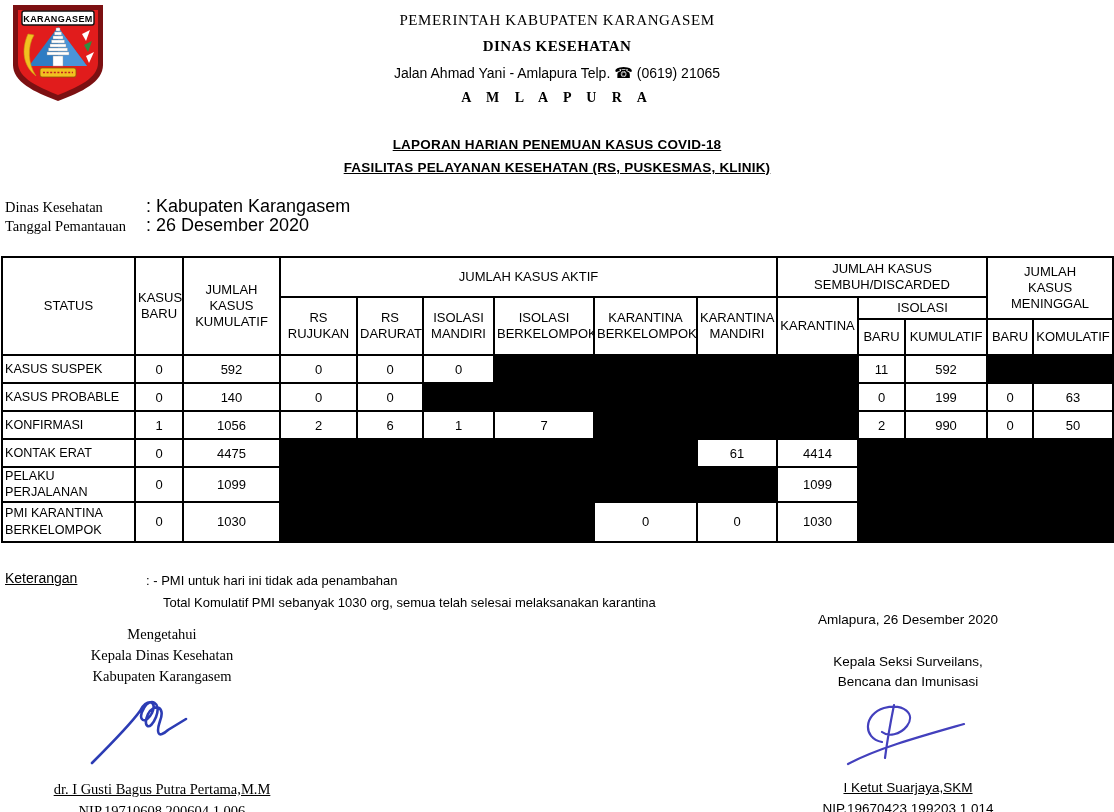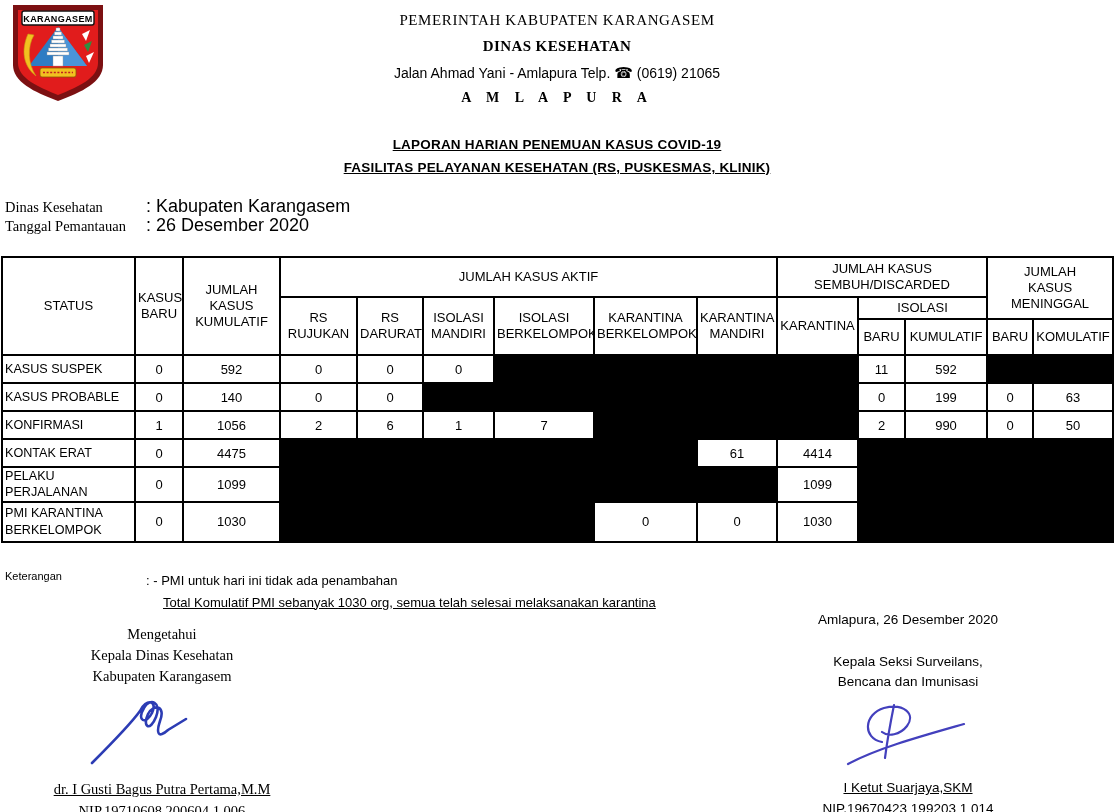--- a/index.html
+++ b/index.html
@@ -44,23 +44,23 @@
   .pre { white-space:pre-line; }
   tr.hr1 { height:40px; } tr.hr2 { height:22px;margin-left:48px; } tr.hr3 { height:36px; }
   table.report tbody tr { height:28px; }
   table.report tbody tr.tall { height:40px; }
   td.row-label { font-size:12.6px; text-align:left; padding-left:3px; white-space:pre-line; line-height:1.3; }
   td.num { font-size:13px; text-align:center; }
   td.redacted { background:#000; border-color:#000; }
 
   
   .notes { display:flex; margin:27px 0 0 5px; font-size:13px; }
-  .notes-label { width:141px; flex:none; font-size:11px; }
+  .notes-label { width:141px; flex:none; font-size:14px;text-decoration:underline; }
   .notes-body { line-height:22px; }
-  .notes-line2 { margin-left:17px;text-decoration:underline; }
+  .notes-line2 { margin-left:17px; }
 
   
   .sig-left {
     position:absolute; left:28px; top:624px; width:268px; text-align:center;
     font-family:"Liberation Serif",serif; font-size:14.5px; line-height:21px;
   }
   .sig-right {
     position:absolute; left:786px; top:610px; width:244px; text-align:center;
     font-size:13.5px; line-height:20px;
   }
@@ -109,21 +109,21 @@
   <div class="lh2">DINAS KESEHATAN</div>
   <div class="lh3">
     <span>Jalan Ahmad Yani  - Amlapura Telp.</span>
     <span class="phone-glyph">☎</span>
     <span>(0619) 21065</span>
   </div>
   <div class="lh4">A M L A P U R A</div>
 </div>
 
 <div class="doc-title">
-  <div>LAPORAN HARIAN PENEMUAN KASUS COVID-19</div>
+  <div>LAPORAN HARIAN PENEMUAN KASUS COVID-18</div>
   <div>FASILITAS PELAYANAN KESEHATAN (RS, PUSKESMAS, KLINIK)</div>
 </div>
 
 <div class="meta">
   <div class="meta-row">
     <span class="meta-label">Dinas Kesehatan</span><span class="meta-value">: Kabupaten Karangasem</span>
   </div>
   <div class="meta-row">
     <span class="meta-label">Tanggal Pemantauan</span><span class="meta-value">: 26 Desember 2020</span>
   </div>

